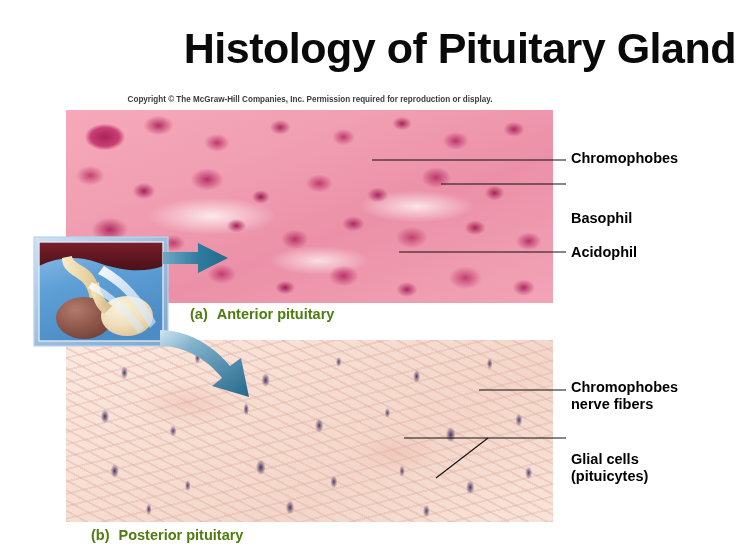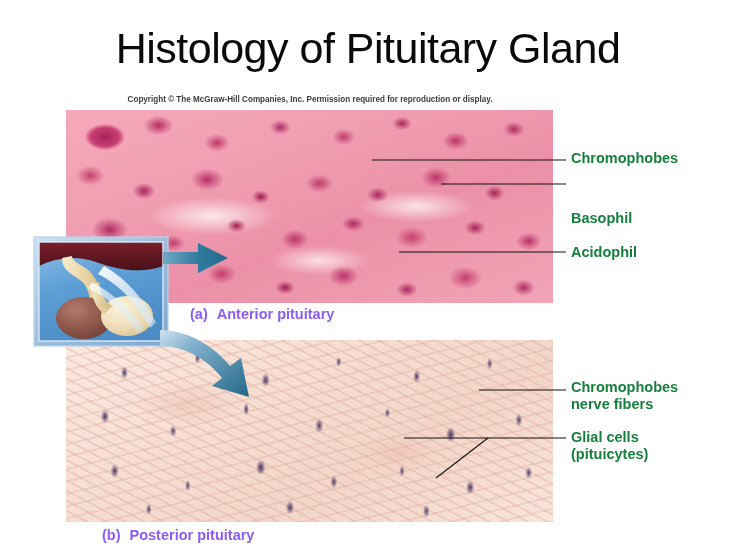--- a/index.html
+++ b/index.html
@@ -8,23 +8,23 @@
     background:#ffffff;
     font-family:"Liberation Sans", sans-serif;
     overflow:hidden;
     position:relative;
   }
   .slide{position:absolute;inset:0;}
 
   
   .title{
     position:absolute;left:0;top:26px;width:736px;
-    text-align:center;
+    text-align:right;
     font-size:43px;
-    font-weight:400;
+    font-weight:700;
     color:#0a0a0a;
     letter-spacing:-0.5px;
     line-height:1.05;
     font-family:"Liberation Sans", sans-serif;
   }
 
   
   .copyright{
     position:absolute;left:66px;top:95px;width:488px;
     text-align:center;
@@ -113,51 +113,51 @@
       radial-gradient(ellipse 70px 30px at 25% 35%, rgba(235,186,172,0.5) 0%, rgba(248,222,212,0) 75%),
       radial-gradient(ellipse 60px 26px at 68% 62%, rgba(233,183,170,0.45) 0%, rgba(248,222,212,0) 75%),
       linear-gradient(150deg,#fbe9e0 0%, #f7ded3 35%, #f3d6c9 65%, #f9e4da 100%);
   }
 
   
   .caption{
     position:absolute;
     font-size:14.5px;
     font-weight:700;
-    color:#8b5cf6;
+    color:#4d7c0f;
     font-family:"Liberation Sans", sans-serif;
     white-space:nowrap;
   }
   .caption .cap-letter{margin-right:9px;}
   .caption-a{left:190px;top:306px;}
-  .caption-b{left:102px;top:527px;text-align:right;}
+  .caption-b{left:91px;top:527px;text-align:right;}
 
   
   .inset{
     position:absolute;left:32px;top:236px;width:138px;height:112px;
   }
 
   
   .arrows{position:absolute;left:0;top:0;width:736px;height:552px;pointer-events:none;}
 
   
   .callout{
     position:absolute;
     font-size:14.5px;
     font-weight:700;
-    color:#15803d;
+    color:#000000;
     font-family:"Liberation Sans", sans-serif;
     line-height:1.16;
     white-space:pre-line;
   }
   .callout-chromophobes{left:571px;top:150px;}
   .callout-basophil{left:571px;top:174px;margin-top:36px;}
   .callout-acidophil{left:571px;top:236px;margin-top:8px;}
   .callout-unmyelinated{left:571px;top:379px;}
-  .callout-glial{left:571px;top:429px;}
+  .callout-glial{left:571px;top:451px;}
 
   .leaders{position:absolute;left:0;top:0;width:736px;height:552px;pointer-events:none;}
 </style>
 </head>
 <body>
 
 <div class="slide">
 
   <div class="title">Histology of Pituitary Gland</div>
 

